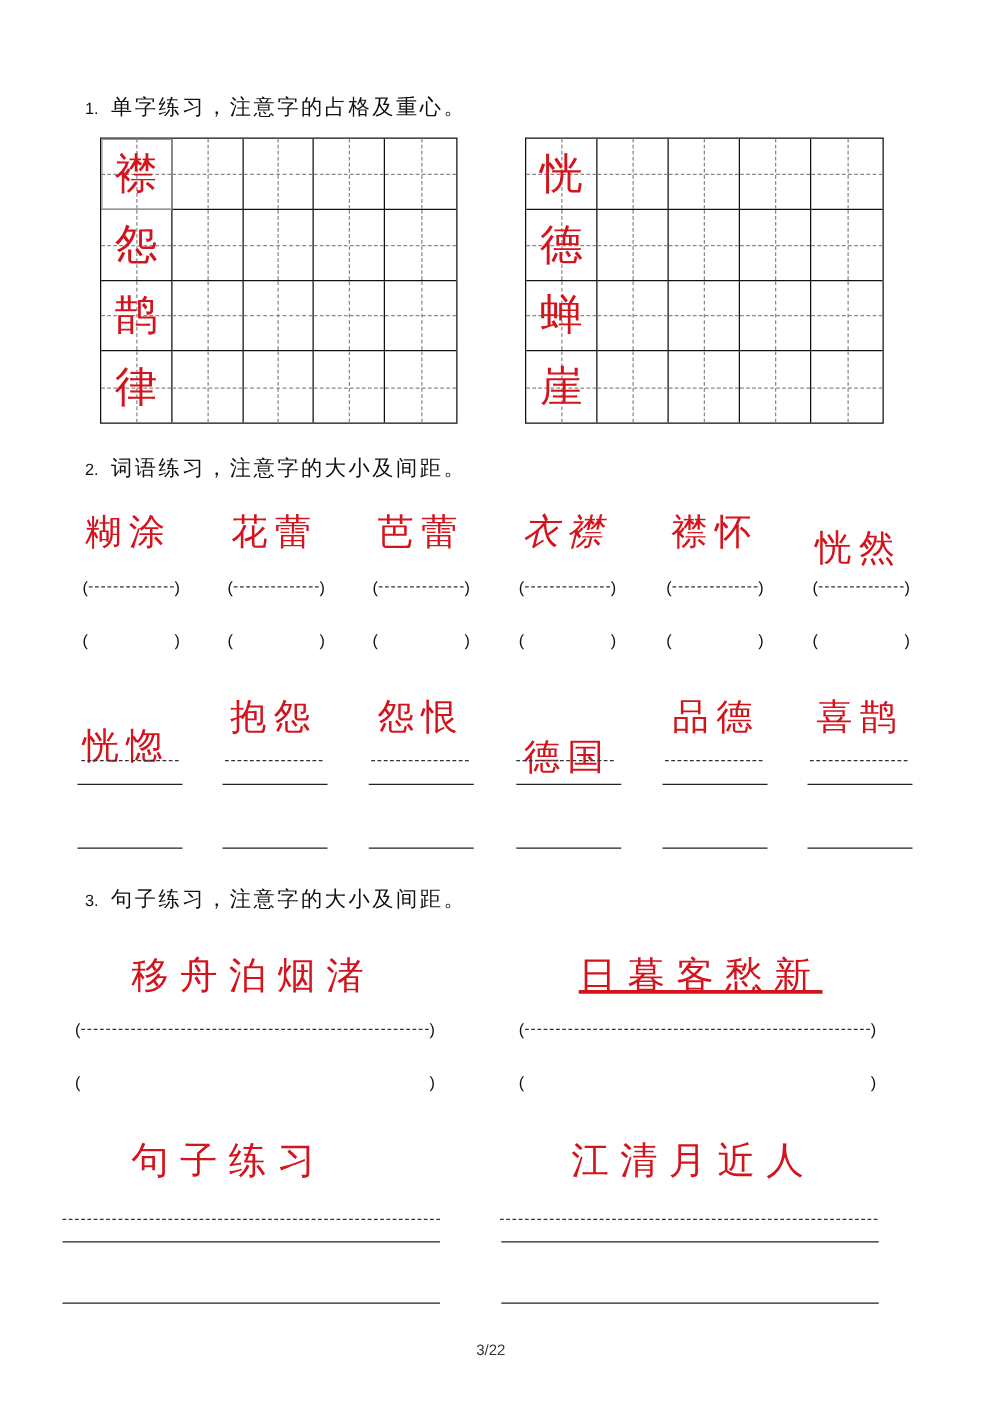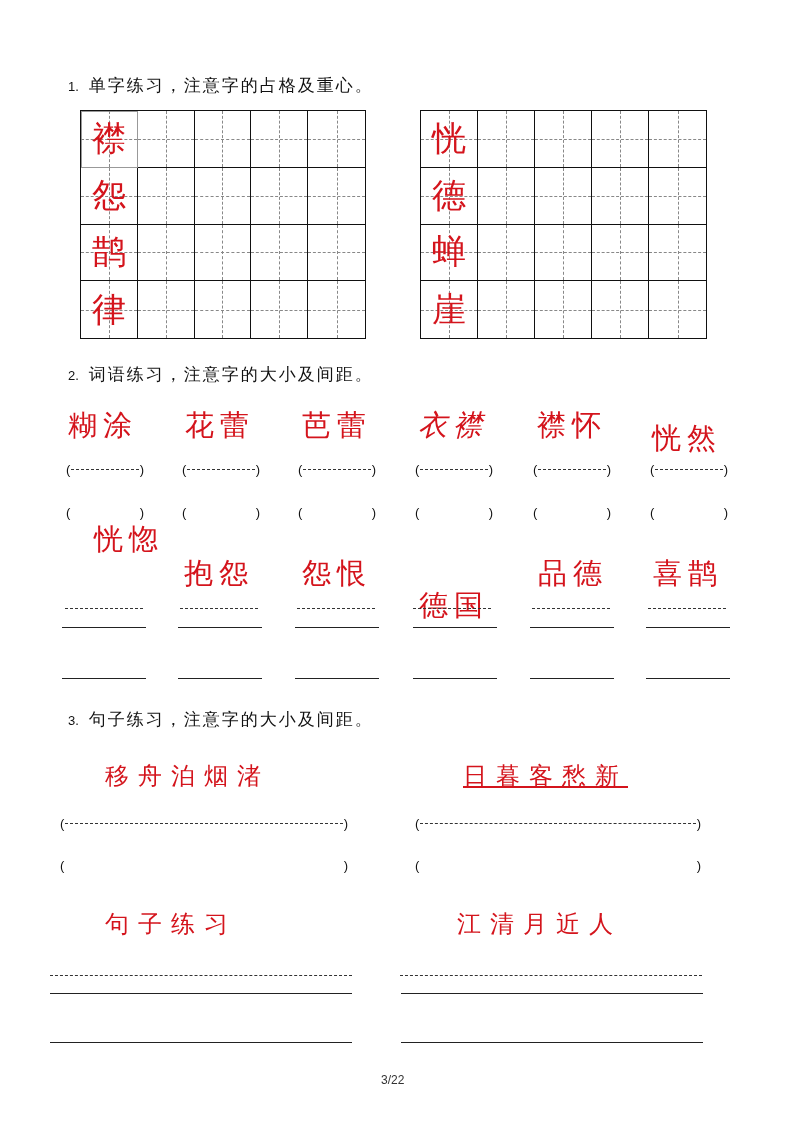--- a/index.html
+++ b/index.html
@@ -18,21 +18,21 @@
                 color: #d4141c; font-size: 34px; z-index: 1; font-family: "DejaVu Serif", serif; }
     .cell.first-left { outline: 1.5px solid #999; outline-offset: -1px; }
     .word { position: absolute; color: #d4141c; font-size: 29px; letter-spacing: 6px; white-space: nowrap; }
     .pinyin-dotted { position: absolute; font-family: "Liberation Sans", sans-serif; font-size: 13px; color: #111;
                      display: flex; align-items: center; }
     .pinyin-dotted .line { flex: 1; border-top: 1px dashed #333; margin: 0 1px; height: 0; }
     .paren-row { position: absolute; font-family: "Liberation Sans", sans-serif; font-size: 13px; color: #111;
                  display: flex; justify-content: space-between; }
     .dash-line { position: absolute; border-top: 1px dashed #333; height: 0; }
     .solid-line { position: absolute; border-top: 1.5px solid #222; height: 0; }
-    .sentence { position: absolute; color: #d4141c; font-size: 24px; letter-spacing: 9px; white-space: nowrap; }
+    .sentence { position: absolute; color: #d4141c; font-size: 30px; letter-spacing: 9px; white-space: nowrap; }
     .page-num { position: absolute; font-family: "Liberation Sans", sans-serif; font-size: 12px; color: #333; }
   </style>
 </head>
 <body>
 
 <div class="heading" style="left:68px; top:74px;">
   <span class="num">1.</span><span>单字练习，注意字的占格及重心。</span>
 </div>
 
 <div class="grid" style="left:80px; top:110px; width:286px; height:229px;">
@@ -157,21 +157,21 @@
   </div>
 <div class="paren-row" style="left:533px; top:505px; width:78px;">
     <span>(</span>
     <span>)</span>
   </div>
 <div class="paren-row" style="left:650px; top:505px; width:78px;">
     <span>(</span>
     <span>)</span>
   </div>
 
-<div class="word" style="left:66px; top:520px;margin-left:28px;">恍惚</div>
+<div class="word" style="left:66px; top:577px;">恍惚</div>
 <div class="word" style="left:184px; top:554px;">抱怨</div>
 <div class="word" style="left:302px; top:554px;">怨恨</div>
 <div class="word" style="left:419px; top:586px;">德国</div>
 <div class="word" style="left:538px; top:554px;">品德</div>
 <div class="word" style="left:653px; top:554px;">喜鹊</div>
 
 <div class="dash-line" style="left:65px; top:608px; width:78px;"></div>
 <div class="solid-line" style="left:62px; top:627px; width:84px;"></div>
 <div class="solid-line" style="left:62px; top:678px; width:84px;"></div>
 

